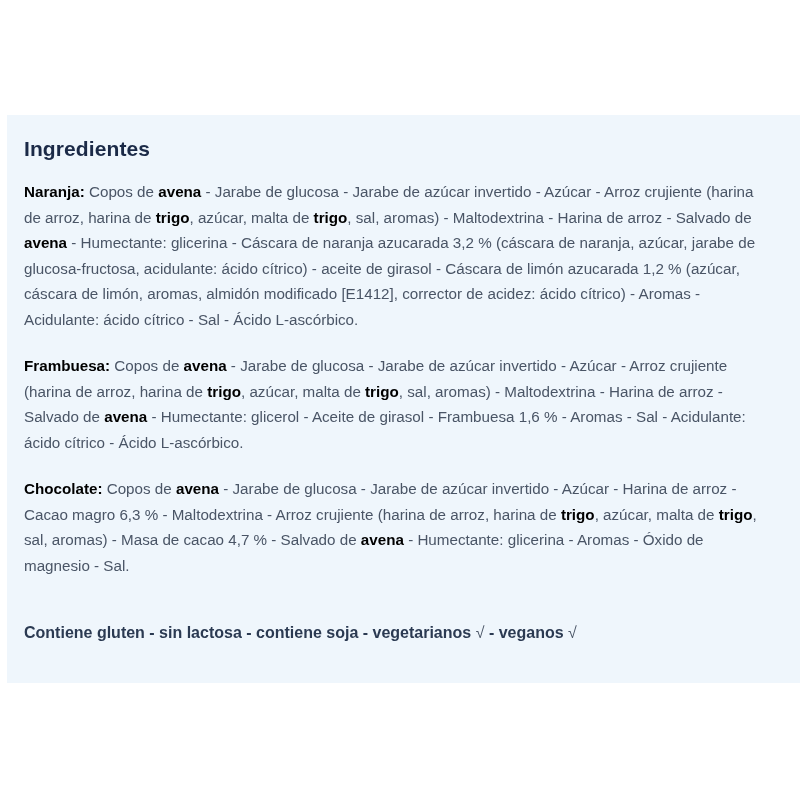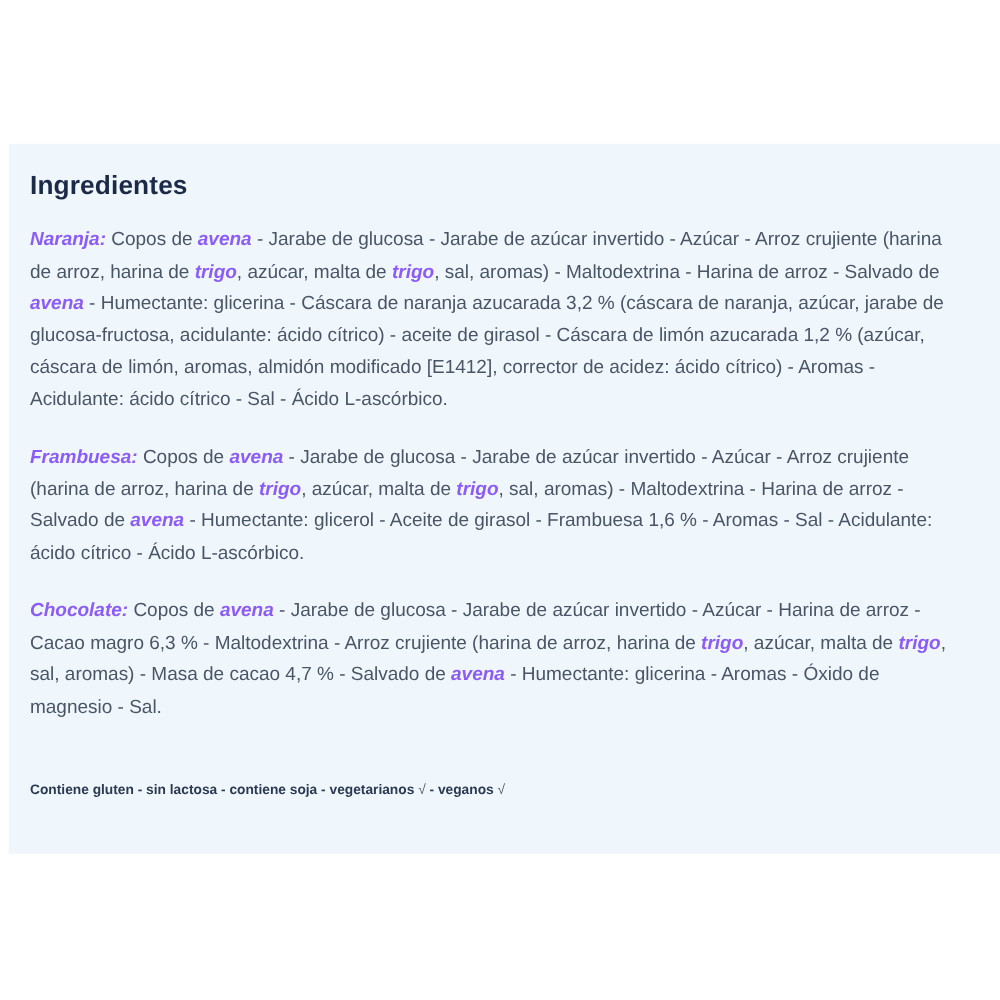--- a/index.html
+++ b/index.html
@@ -53,27 +53,26 @@
     white-space: pre-wrap;
   }
 
   .ingredient-para:last-of-type {
     margin-bottom: 2px;
   }
 
   .ingredient-para b,
   .allergen-note b {
     font-weight: 700;
-    color: #8b5cf6;
-    font-style: italic;
+    color: #000000;
   }
 
   .allergen-note {
     margin: 42px 0 15px 0;
-    font-size: 11px;
+    font-size: 16px;
     line-height: 25.5px;
     font-weight: 700;
     color: #2b3a52;
   }
 
   .allergen-note .radical {
     font-weight: 400;
     color: #4a5566;
   }
 </style>

